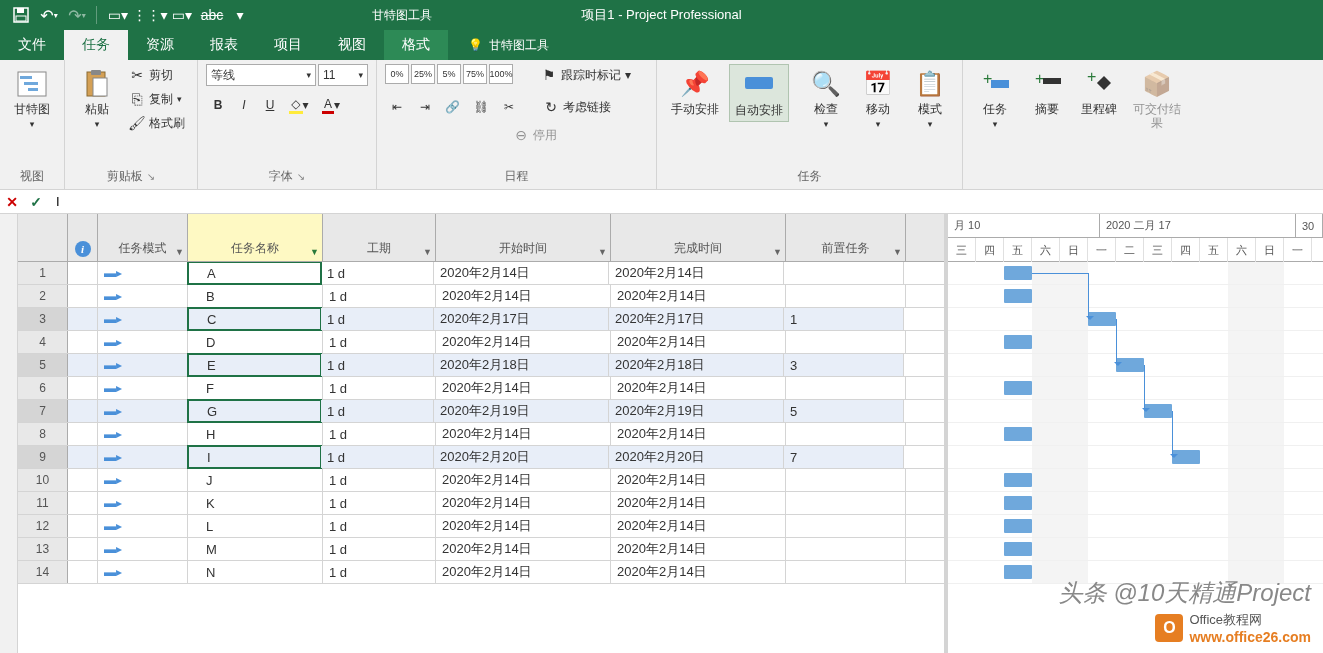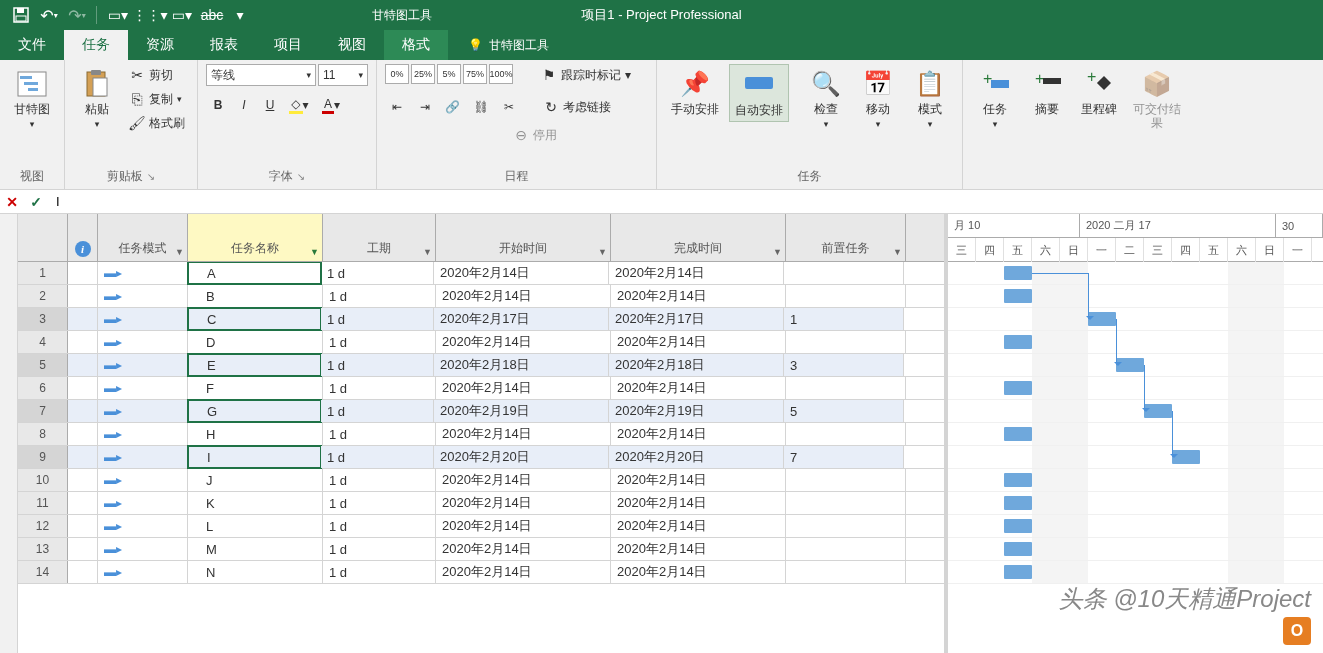--- a/index.html
+++ b/index.html
@@ -538,21 +538,21 @@
           <div class="td col-start">2020年2月14日</div>
           <div class="td col-end">2020年2月14日</div>
           <div class="td col-pred"></div>
         </div>
       </div>
   </div>
 
   <div class="gantt">
     <div class="gantt-head">
       <div class="gh-top">
-        <div class="gh-top-cell" style="width:132px">月 10</div>
+        <div class="gh-top-cell" style="width:152px">月 10</div>
         <div class="gh-top-cell" style="width:196px">2020 二月 17</div>
         <div class="gh-top-cell" style="flex:1">30</div>
       </div>
       <div class="gh-bot" id="ghdays">
           <div class="gh-day">三</div>
           <div class="gh-day">四</div>
           <div class="gh-day">五</div>
           <div class="gh-day">六</div>
           <div class="gh-day">日</div>
           <div class="gh-day">一</div>
@@ -622,15 +622,19 @@
         <div style="position: absolute; left: 224px; top: 149px; width: 0px; height: 1px; background: rgb(74, 144, 217);"></div>
         <div style="position: absolute; left: 224px; top: 149px; width: 1px; height: 46px; background: rgb(74, 144, 217);"></div>
         <div style="position: absolute; left: 222px; top: 192px; border-width: 4px; border-style: solid; border-color: rgb(74, 144, 217) transparent transparent; border-image: initial;"></div>
       </div>
   </div>
 
   <div class="watermark">
     <div class="line1">头条 @10天精通Project</div>
     <div style="display:flex;align-items:center;gap:6px">
       <span class="wm-logo">O</span>
+      <div>
+        <div style="font-size:13px;color:#555">Office教程网</div>
+        <div class="line2">www.office26.com</div>
+      </div>
     </div>
   </div>
 </div>
 
 </body></html>

